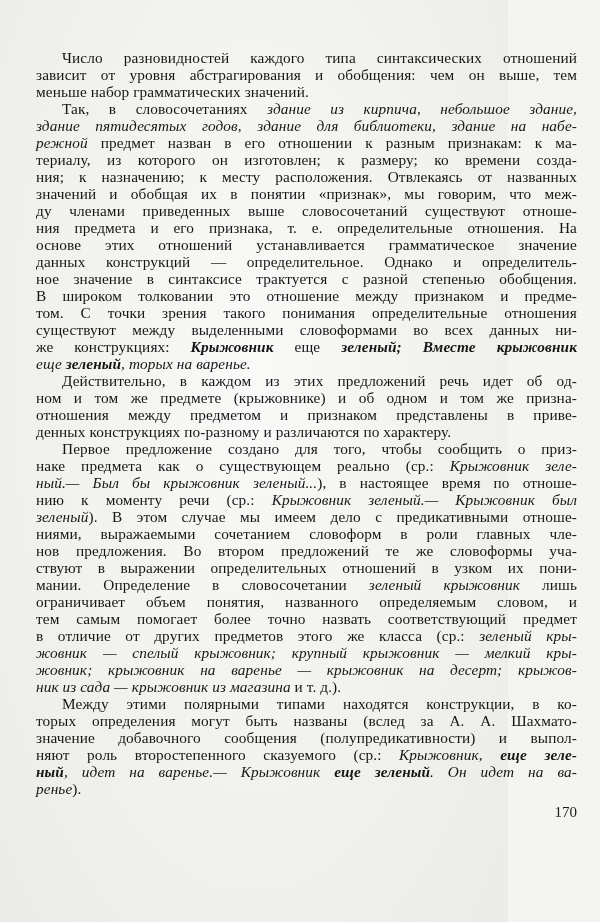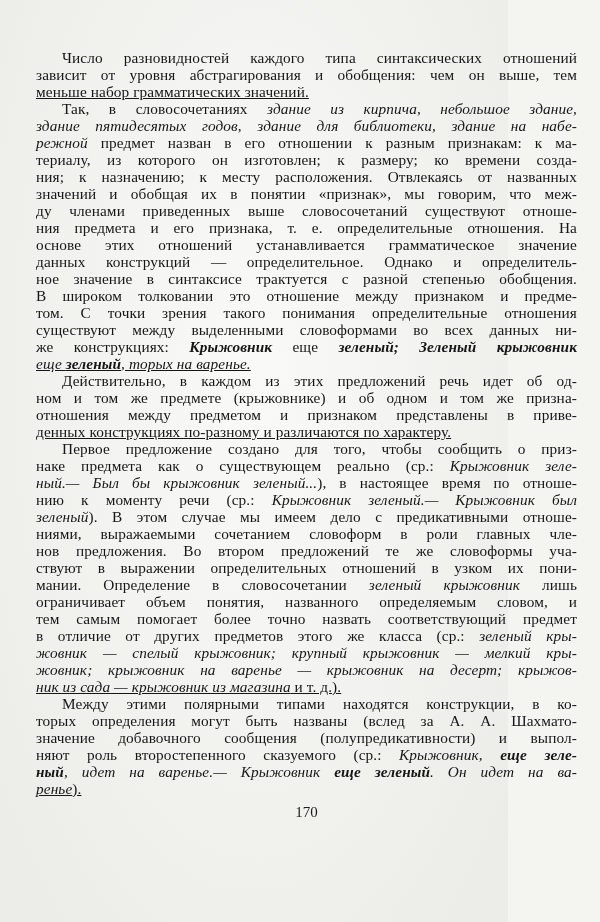--- a/index.html
+++ b/index.html
@@ -41,34 +41,33 @@
     text-align: justify;
     text-align-last: justify;
     text-justify: inter-word;
     letter-spacing: 0.1px;
   }
   .line.first {
     text-indent: 26px;
   }
   .line.last {
     text-align-last: left;
-    text-decoration: underline;
   }
   .i {
     font-style: italic;
   }
   .b {
     font-style: italic;
     font-weight: bold;
   }
   .page-number {
     margin-top: 7px;
     font-size: 15px;
     line-height: 17px;
-    text-align: center;
+    text-align: right;
     color: #1c1c1c;
   }
 </style>
 </head>
 <body>
 
 <div class="book-page">
   <div class="text-block">
 
     <div class="para">
@@ -84,21 +83,21 @@
         <div class="line"><span>ния; к назначению; к месту расположения. Отвлекаясь от названных</span></div>
         <div class="line"><span>значений и обобщая их в понятии «признак», мы говорим, что меж-</span></div>
         <div class="line"><span>ду членами приведенных выше словосочетаний существуют отноше-</span></div>
         <div class="line"><span>ния предмета и его признака, т. е. определительные отношения. На</span></div>
         <div class="line"><span>основе этих отношений устанавливается грамматическое значение</span></div>
         <div class="line"><span>данных конструкций — определительное. Однако и определитель-</span></div>
         <div class="line"><span>ное значение в синтаксисе трактуется с разной степенью обобщения.</span></div>
         <div class="line"><span>В широком толковании это отношение между признаком и предме-</span></div>
         <div class="line"><span>том. С точки зрения такого понимания определительные отношения</span></div>
         <div class="line"><span>существуют между выделенными словоформами во всех данных ни-</span></div>
-        <div class="line"><span>же конструкциях: </span><span class="b">Крыжовник</span><span> еще </span><span class="b">зеленый; Зеленый крыжовник</span></div>
+        <div class="line"><span>же конструкциях: </span><span class="b">Крыжовник</span><span> еще </span><span class="b">зеленый; Вместе крыжовник</span></div>
         <div class="line last"><span class="i">еще </span><span class="b">зеленый</span><span class="i">, торых на варенье.</span></div>
       </div>
       <div class="para">
         <div class="line first"><span>Действительно, в каждом из этих предложений речь идет об од-</span></div>
         <div class="line"><span>ном и том же предмете (крыжовнике) и об одном и том же призна-</span></div>
         <div class="line"><span>отношения между предметом и признаком представлены в приве-</span></div>
         <div class="line last"><span>денных конструкциях по-разному и различаются по характеру.</span></div>
       </div>
       <div class="para">
         <div class="line first"><span>Первое предложение создано для того, чтобы сообщить о приз-</span></div>

